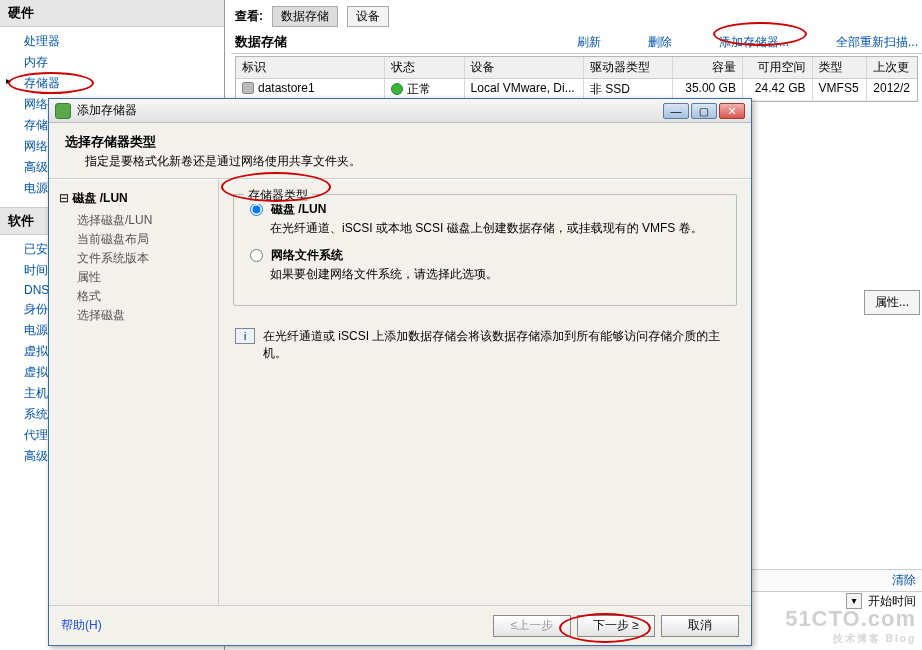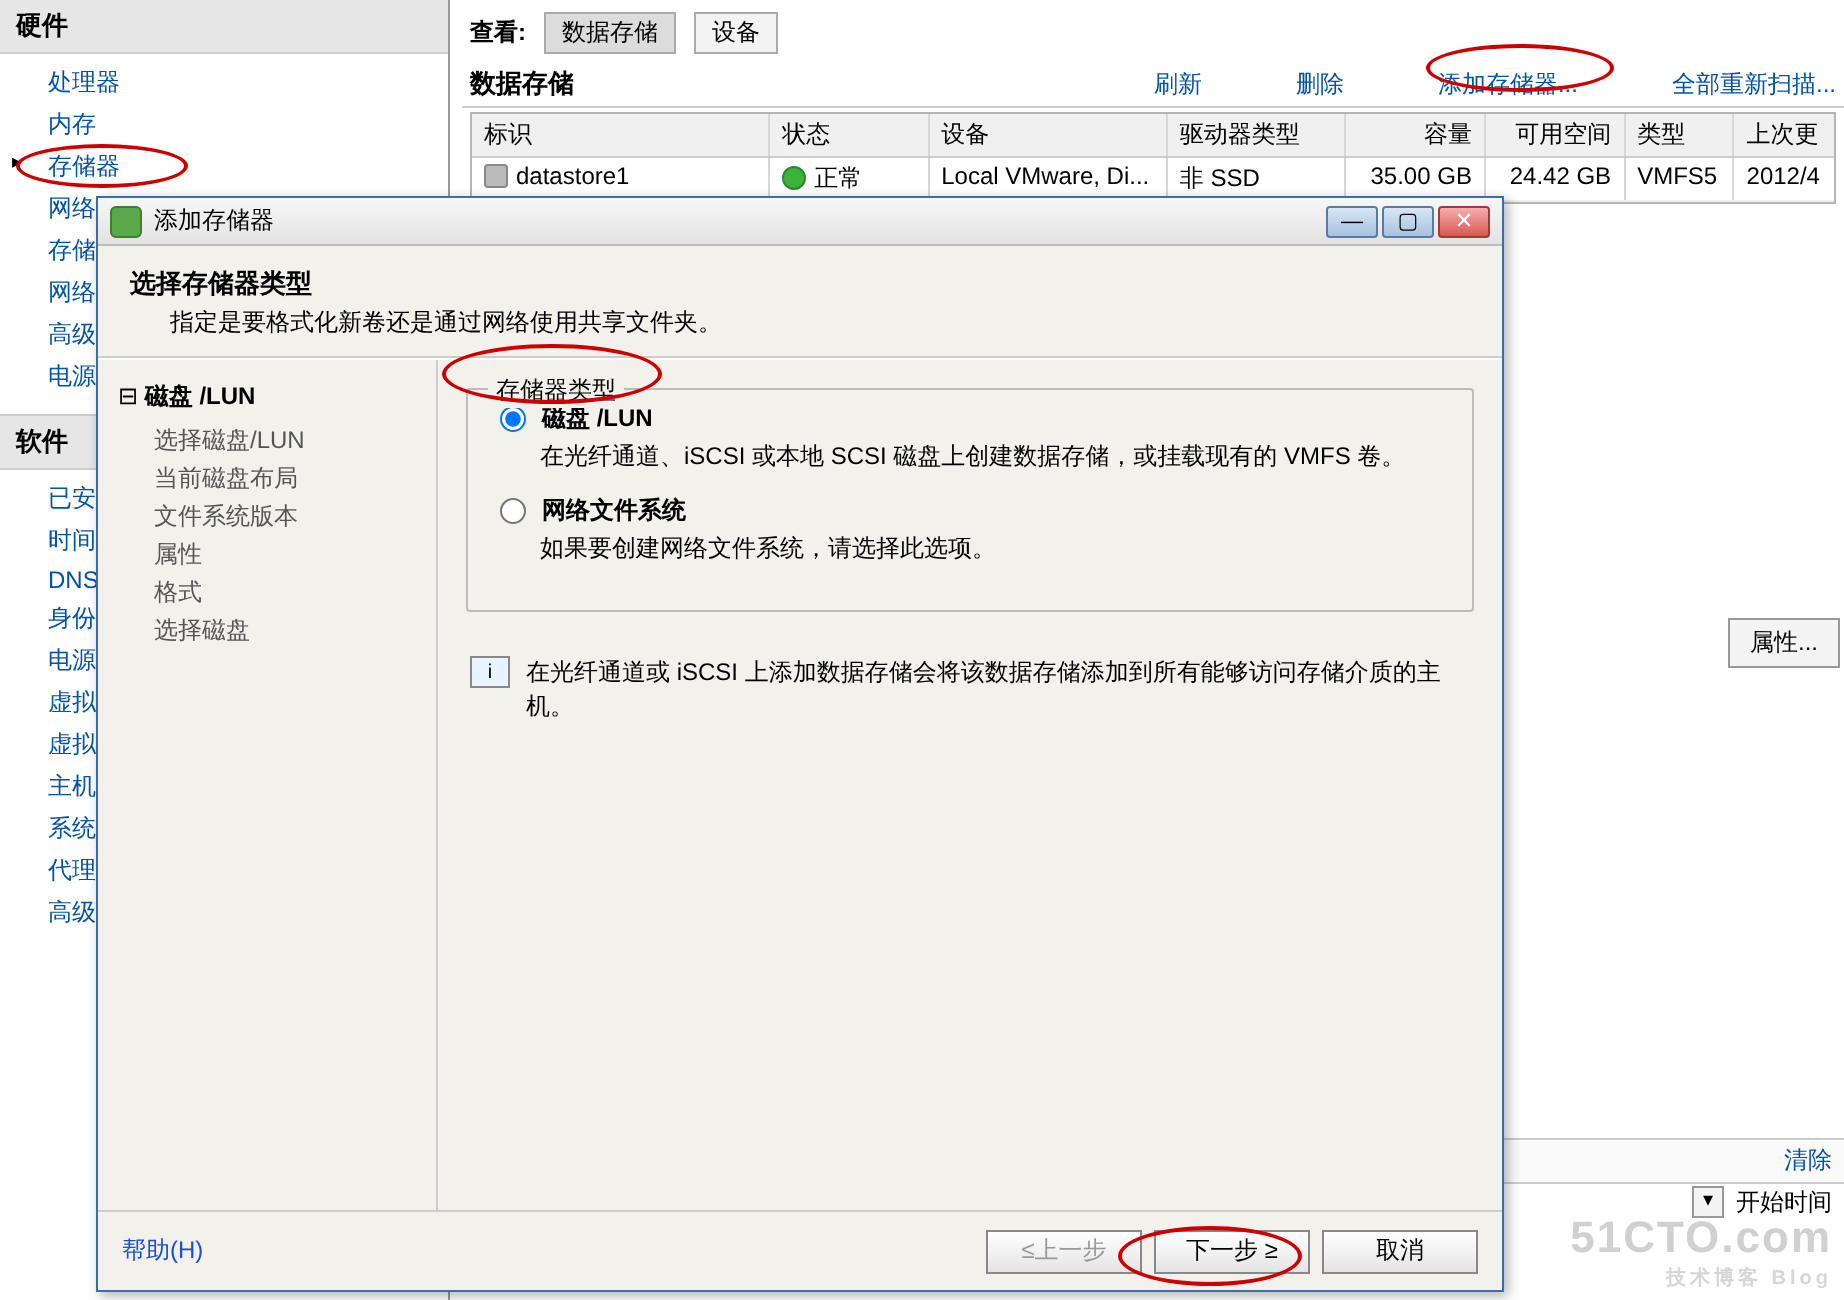--- a/index.html
+++ b/index.html
@@ -30,21 +30,21 @@
   .grid-head, .grid-row { display: flex; font-size: 12px; }
   .grid-head { background: #f0f0f0; border-bottom: 1px solid #ccc; }
   .grid-head > div, .grid-row > div { border-right: 1px solid #d7d7d7; padding: 2px 6px; overflow: hidden; white-space: nowrap; }
   .grid-head > div:last-child, .grid-row > div:last-child { border-right: none; }
   .c1{width:150px}.c2{width:80px}.c3{width:120px}.c4{width:90px}.c5{width:70px;text-align:right}.c6{width:70px;text-align:right}.c7{width:55px}.c8{width:50px}
   .grid-row { background: #fff; border-bottom: 1px solid #eee; }
   .status-dot { display:inline-block; width:12px; height:12px; border-radius:50%; background:#3cb43c; vertical-align:-2px; margin-right:4px; border:1px solid #2a8a2a;}
   .ds-icon { display:inline-block; width:12px; height:12px; background:#bbb; border:1px solid #888; margin-right:4px; vertical-align:-2px; border-radius:2px;}
 
   
-  .props-btn { position:absolute; right:2px; top:290px; border:1px solid #999; background:#f4f4f4; padding:3px 10px; font-size:12px; cursor:pointer;margin-top:19px;}
+  .props-btn { position:absolute; right:2px; top:290px; border:1px solid #999; background:#f4f4f4; padding:3px 10px; font-size:12px; cursor:pointer;}
   .props-btn::after{content:"";}
 
   .bottom-bar { position:absolute; left:225px; right:0; bottom:58px; border-top:1px solid #ccc; border-bottom:1px solid #ccc; padding:2px 6px; display:flex; justify-content:flex-end; gap:10px; font-size:12px; background:#fafafa;}
   .bottom-bar .clearlink{ color:#0053a6; cursor:pointer; }
   .bottom-bar2 { position:absolute; left:225px; right:0; bottom:38px; display:flex; justify-content:flex-end; padding:2px 6px; gap:6px;}
   .mini-btn{ border:1px solid #999; background:#f4f4f4; width:16px; height:16px; font-size:10px; line-height:14px; text-align:center; cursor:pointer;}
 
   
   .dialog { position:absolute; left:48px; top:98px; width:704px; height:548px; border:1px solid #3a6ea5; background:#f2f1ec; box-shadow:2px 2px 6px rgba(0,0,0,.3); display:flex; flex-direction:column; }
   .dlg-title { background:linear-gradient(#f7f7f7,#e2e2e2); height:24px; display:flex; align-items:center; padding:0 6px; border-bottom:1px solid #bbb; }
@@ -145,21 +145,21 @@
       <div class="c8">上次更</div>
     </div>
     <div class="grid-row">
       <div class="c1"><span class="ds-icon"></span><span>datastore1</span></div>
       <div class="c2"><span class="status-dot"></span><span>正常</span></div>
       <div class="c3">Local VMware, Di...</div>
       <div class="c4">非 SSD</div>
       <div class="c5">35.00 GB</div>
       <div class="c6">24.42 GB</div>
       <div class="c7">VMFS5</div>
-      <div class="c8">2012/4</div>
+      <div class="c8">2012/2</div>
     </div>
   </div>
   <div class="ellipse-red" style="left:488px; top:22px; width:94px; height:24px;"></div>
 </div>
 
 <button class="props-btn">属性...</button>
 
 <div class="bottom-bar">
   <span class="clearlink">清除</span>
 </div>

